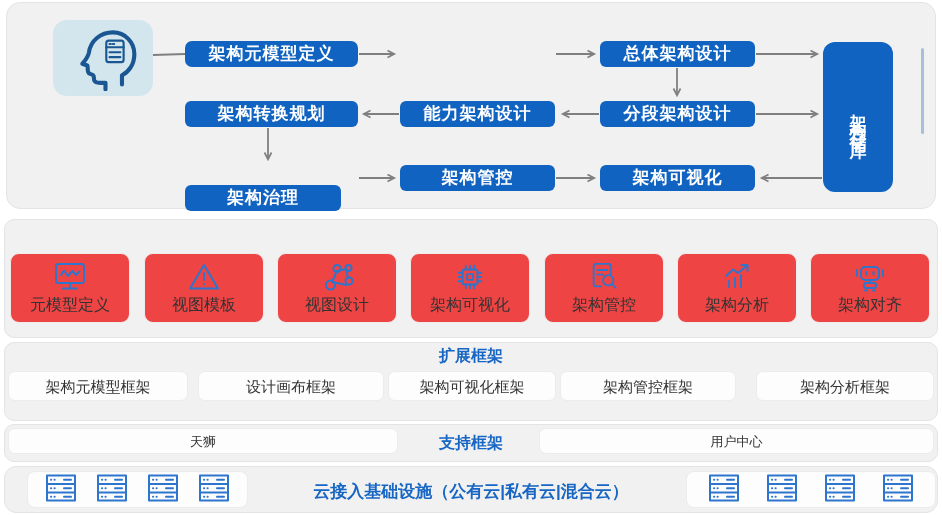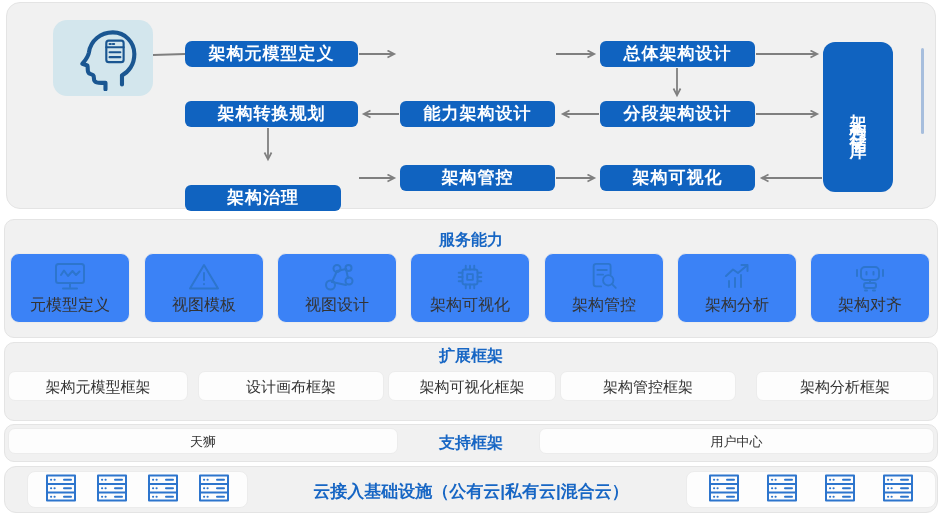--- a/index.html
+++ b/index.html
@@ -38,21 +38,21 @@
   .scroll-thumb{position:absolute;left:921px;top:48px;width:3px;height:86px;background:#a7bedd;border-radius:2px;}
 
   
   .sec-title{position:absolute;left:0;width:942px;text-align:center;color:#1766c4;font-weight:bold;font-size:16px;}
   .t-services{top:230px;}
   .t-frameworks{top:346px;}
   .t-support{top:433px;}
   .t-cloud{top:480px;font-size:17px;}
 
   
-  .card{position:absolute;top:253px;width:120px;height:70px;background:#3b82f6;border:1px solid #ececec;
+  .card{position:absolute;top:253px;width:120px;height:70px;background:#ef4444;border:1px solid #ececec;
         border-radius:9px;box-sizing:border-box;display:flex;flex-direction:column;align-items:center;
         justify-content:flex-end;padding-bottom:6px;}
   .card .ic{position:absolute;top:7px;}
   .card .lbl{font-size:16px;color:#333333;}
   .c0{left:10px;}  .c1{left:144px;} .c2{left:277px;} .c3{left:410px;}
   .c4{left:544px;} .c5{left:677px;} .c6{left:810px;}
 
   
   .pill{position:absolute;top:371px;height:30px;line-height:30px;background:#fdfdfd;border:1px solid #ececec;
         border-radius:7px;box-sizing:border-box;text-align:center;font-size:15px;color:#333333;}
@@ -128,21 +128,20 @@
   <div class="node n-segment">分段架构设计</div>
   <div class="node n-governance">架构治理</div>
   <div class="node n-control">架构管控</div>
   <div class="node n-visual">架构可视化</div>
   <div class="node n-repo">
     <span class="repo-text">架构存储库</span>
   </div>
 
   <div class="scroll-thumb"></div>
 
-  <div class="sec-title t-services">服务能力</div>
 
   <div class="card c0">
     <span class="ic">
       <svg width="34" height="32" viewBox="0 0 34 32">
           <g class="svg-stroke">
         <rect x="3" y="3" width="28" height="19" rx="2.5"></rect>
         <polyline points="8,14 11,9.5 15,15 19.5,10 23,14 26.5,10.5"></polyline>
         <line x1="17" y1="22" x2="17" y2="26"></line>
             <line x1="10" y1="27.5" x2="24" y2="27.5"></line>
       </g>

